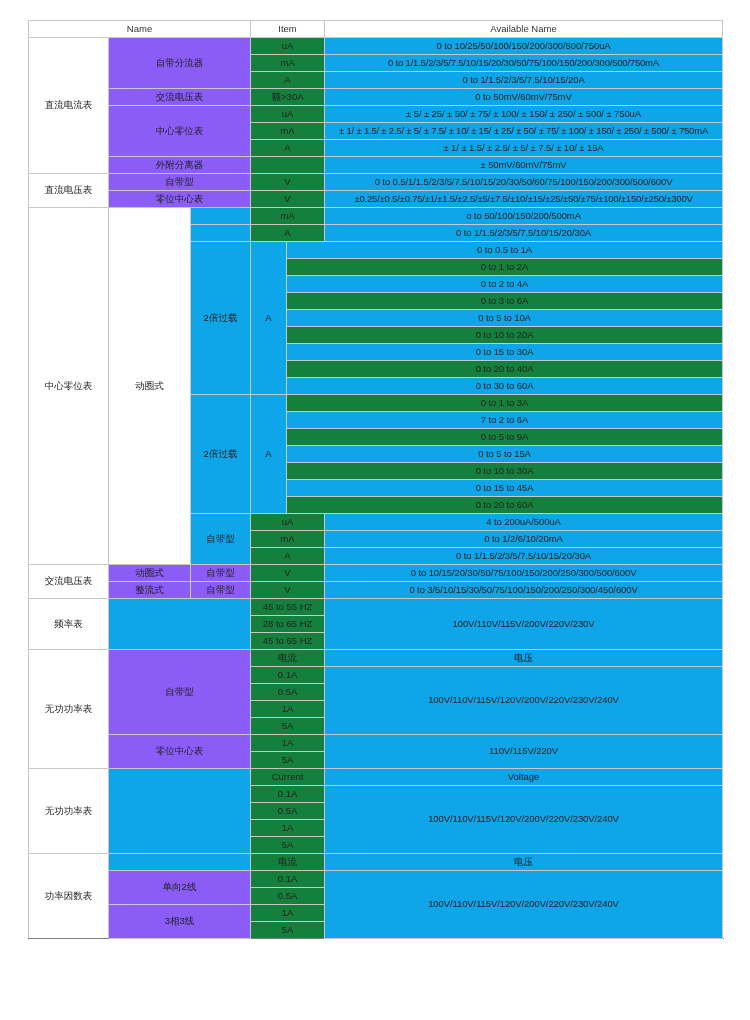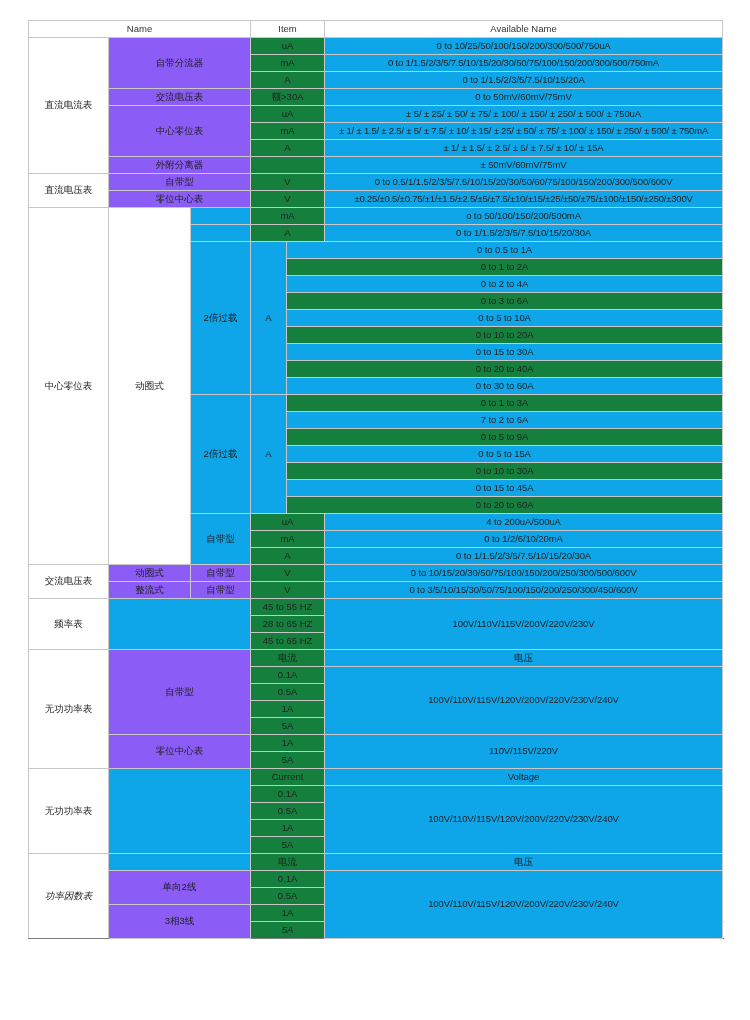--- a/index.html
+++ b/index.html
@@ -66,21 +66,20 @@
   }
   td.range-sm {
     font-size: 7.6px;
     letter-spacing: -0.2px;
   }
   .sep-top {
     border-top: 1px solid #7d7d7d !important;
   }
   .sep-bottom {
     border-bottom: 1px solid #7d7d7d !important;
-    font-style: italic;
   }
 </style>
 </head>
 <body>
 
 <div id="spec-wrap">
 <table class="spec">
   <colgroup>
     <col style="width:80px">
     <col style="width:82px">

